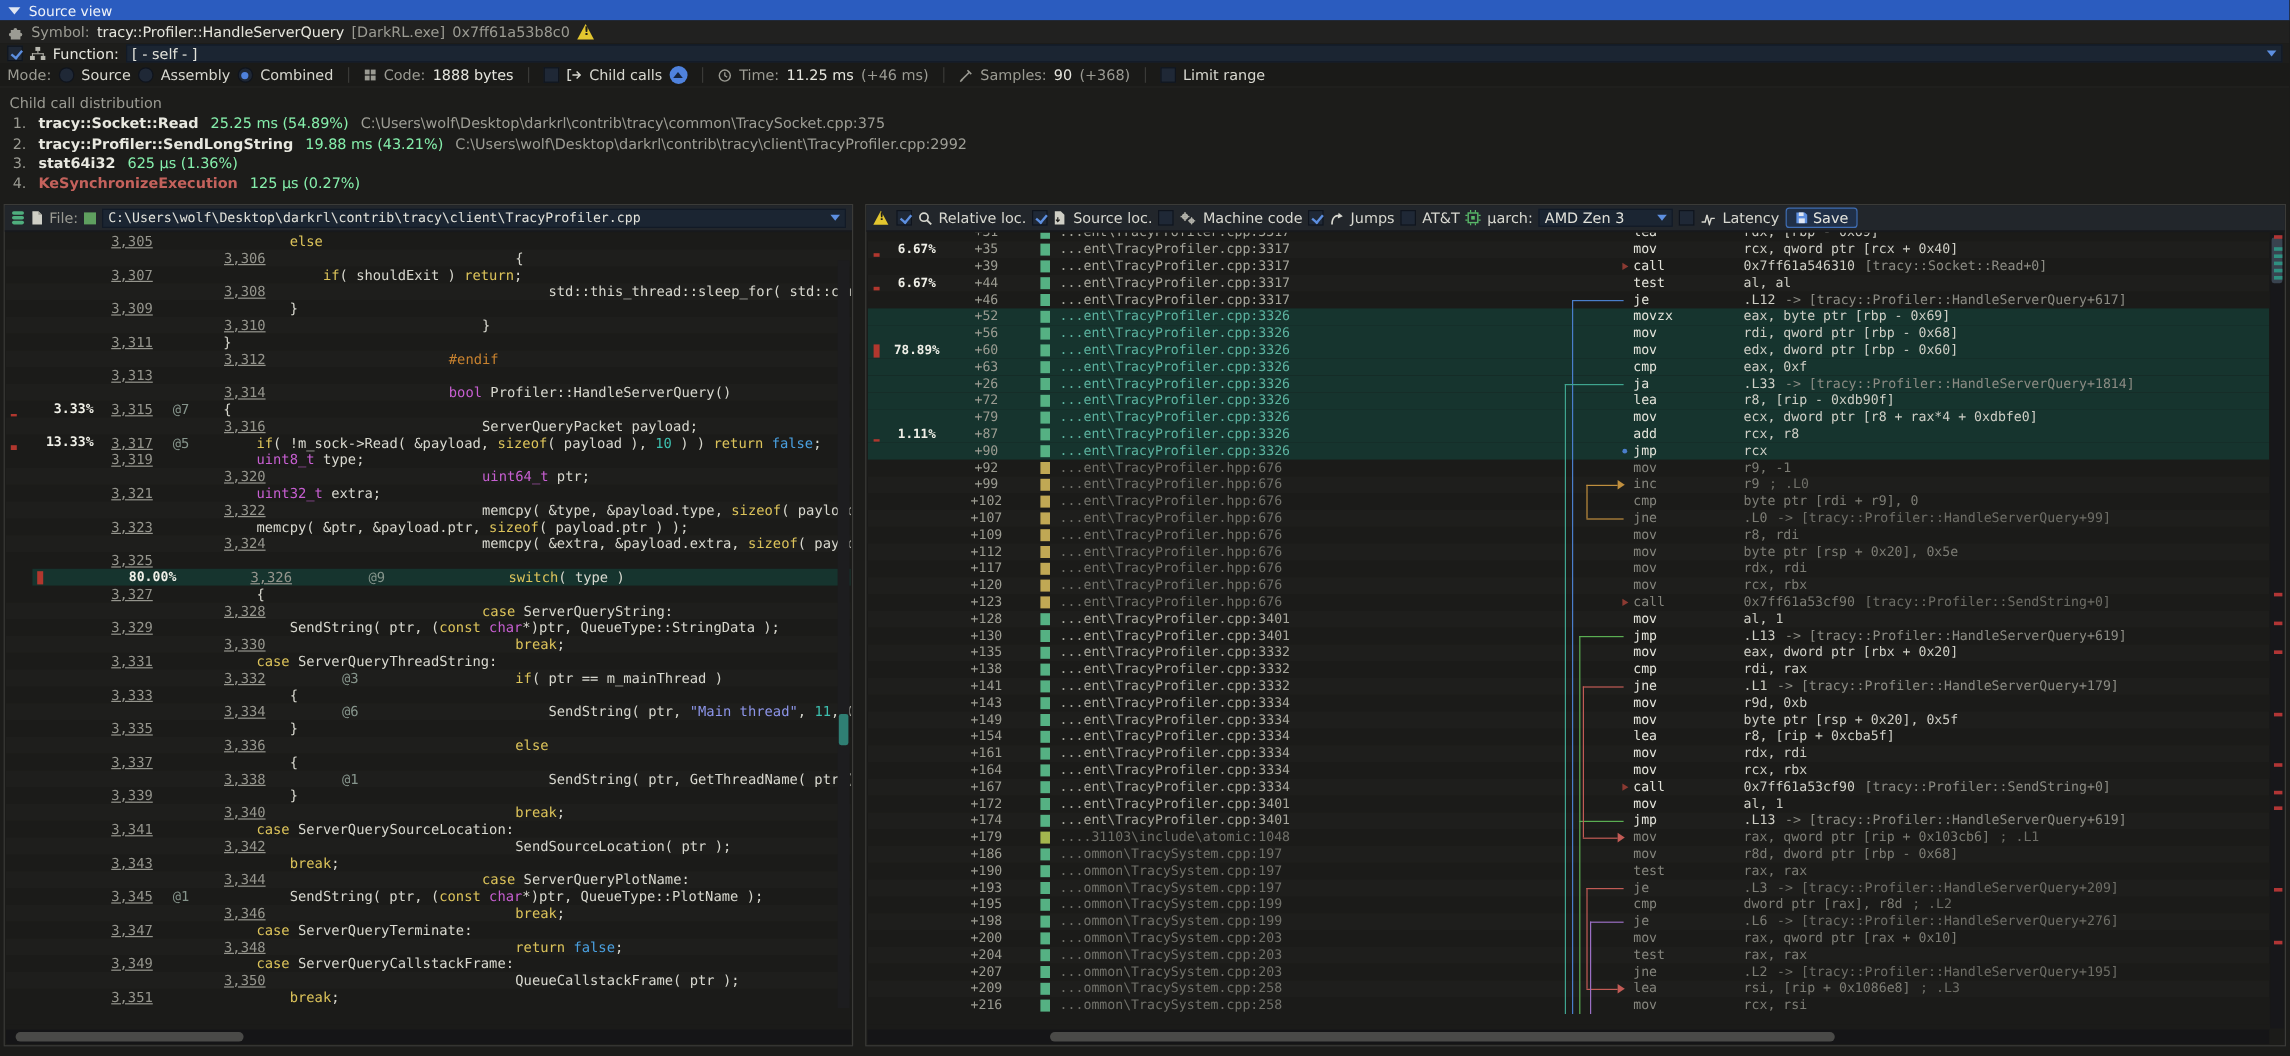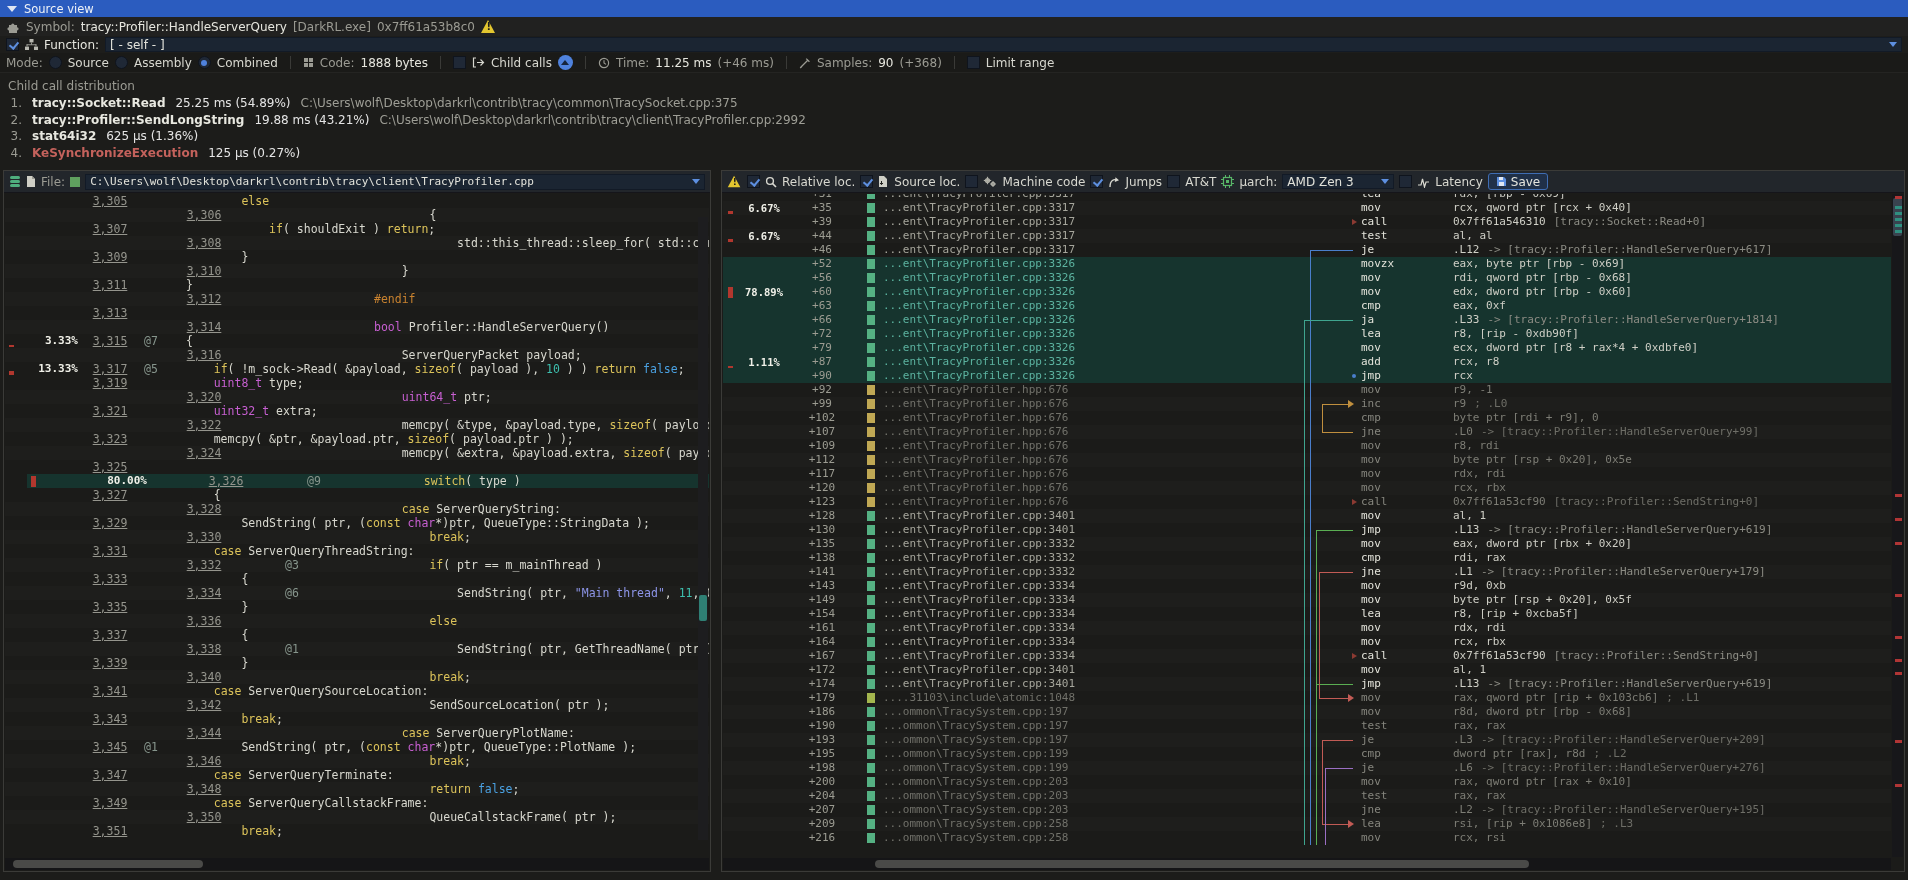--- a/index.html
+++ b/index.html
@@ -31,21 +31,21 @@
   .combo .arr { margin-left:auto; width:0; height:0; border-left:4px solid transparent; border-right:4px solid transparent; border-top:5px solid #5d8fe0; }
   .func-combo { flex:1; }
 
   
   .ccd { padding:5px 8px 0 8px; }
   .ccd-header { color:#9b9b93; line-height:17px; }
   .cc-row { display:flex; gap:10px; line-height:16.5px; }
   .cc-idx { color:#9b9b93; width:14px; text-align:right; }
   .cc-name { color:#e8e8e0; font-weight:600; }
   .cc-name.red { color:#c4625c; }
-  .cc-time { color:#e5e5e5; }
+  .cc-time { color:#86efac; }
   .cc-path { color:#9e9e96; }
 
   
   .panels { position:absolute; top:170px; left:3px; right:3px; bottom:8px; display:flex; gap:10px; }
   .panel { border:1px solid #3b3b38; background:#1b1b19; position:relative; }
   .panel.left { width:708px; flex:none; }
   .panel.right { flex:1; }
   .panel-bar { height:22px; background:#22262b; display:flex; align-items:center; gap:5px; padding:0 5px; border-bottom:1px solid #15151a; }
   .file-combo { flex:1; height:16px; }
   .greensq { width:10px; height:10px; background:#5fa05f; flex:none; }
@@ -388,21 +388,21 @@
         <div class="asm-body">
             <div class="asm-row"><span class="a-bar"></span><span class="a-pct"></span><span class="a-off">+31</span><span class="a-ic ic-g"><i></i></span><span class="a-loc">...ent\TracyProfiler.cpp:3317</span><span class="a-gut"></span><span class="a-m">lea</span><span class="a-o">rdx, [rbp - 0x69]</span></div>
             <div class="asm-row odd"><span class="a-bar"><i style="height: 3px;"></i></span><span class="a-pct">6.67%</span><span class="a-off">+35</span><span class="a-ic ic-g"><i></i></span><span class="a-loc">...ent\TracyProfiler.cpp:3317</span><span class="a-gut"></span><span class="a-m">mov</span><span class="a-o">rcx, qword ptr [rcx + 0x40]</span></div>
             <div class="asm-row"><span class="a-bar"></span><span class="a-pct"></span><span class="a-off">+39</span><span class="a-ic ic-g"><i></i></span><span class="a-loc">...ent\TracyProfiler.cpp:3317</span><span class="a-gut"></span><span class="a-m">call<span class="mark-call"></span></span><span class="a-o">0x7ff61a546310</span><span class="a-n">[tracy::Socket::Read+0]</span></div>
             <div class="asm-row odd"><span class="a-bar"><i style="height: 3px;"></i></span><span class="a-pct">6.67%</span><span class="a-off">+44</span><span class="a-ic ic-g"><i></i></span><span class="a-loc">...ent\TracyProfiler.cpp:3317</span><span class="a-gut"></span><span class="a-m">test</span><span class="a-o">al, al</span></div>
             <div class="asm-row"><span class="a-bar"></span><span class="a-pct"></span><span class="a-off">+46</span><span class="a-ic ic-g"><i></i></span><span class="a-loc">...ent\TracyProfiler.cpp:3317</span><span class="a-gut"></span><span class="a-m">je</span><span class="a-o">.L12</span><span class="a-n">-&gt; [tracy::Profiler::HandleServerQuery+617]</span></div>
             <div class="asm-row hl odd"><span class="a-bar"></span><span class="a-pct"></span><span class="a-off">+52</span><span class="a-ic ic-g"><i></i></span><span class="a-loc">...ent\TracyProfiler.cpp:3326</span><span class="a-gut"></span><span class="a-m">movzx</span><span class="a-o">eax, byte ptr [rbp - 0x69]</span></div>
             <div class="asm-row hl"><span class="a-bar"></span><span class="a-pct"></span><span class="a-off">+56</span><span class="a-ic ic-g"><i></i></span><span class="a-loc">...ent\TracyProfiler.cpp:3326</span><span class="a-gut"></span><span class="a-m">mov</span><span class="a-o">rdi, qword ptr [rbp - 0x68]</span></div>
             <div class="asm-row hl odd"><span class="a-bar"><i style="height: 11px;"></i></span><span class="a-pct">78.89%</span><span class="a-off">+60</span><span class="a-ic ic-g"><i></i></span><span class="a-loc">...ent\TracyProfiler.cpp:3326</span><span class="a-gut"></span><span class="a-m">mov</span><span class="a-o">edx, dword ptr [rbp - 0x60]</span></div>
             <div class="asm-row hl"><span class="a-bar"></span><span class="a-pct"></span><span class="a-off">+63</span><span class="a-ic ic-g"><i></i></span><span class="a-loc">...ent\TracyProfiler.cpp:3326</span><span class="a-gut"></span><span class="a-m">cmp</span><span class="a-o">eax, 0xf</span></div>
-            <div class="asm-row hl odd"><span class="a-bar"></span><span class="a-pct"></span><span class="a-off">+66</span><span class="a-ic ic-g"><i></i></span><span class="a-loc">...ent\TracyProfiler.cpp:3326</span><span class="a-gut"></span><span class="a-m">ja</span><span class="a-o">.L33</span><span class="a-n">-&gt; [tracy::Profiler::HandleServerQuery+1814]</span></div>
+            <div class="asm-row hl odd"><span class="a-bar"></span><span class="a-pct"></span><span class="a-off">+26</span><span class="a-ic ic-g"><i></i></span><span class="a-loc">...ent\TracyProfiler.cpp:3326</span><span class="a-gut"></span><span class="a-m">ja</span><span class="a-o">.L33</span><span class="a-n">-&gt; [tracy::Profiler::HandleServerQuery+1814]</span></div>
             <div class="asm-row hl"><span class="a-bar"></span><span class="a-pct"></span><span class="a-off">+72</span><span class="a-ic ic-g"><i></i></span><span class="a-loc">...ent\TracyProfiler.cpp:3326</span><span class="a-gut"></span><span class="a-m">lea</span><span class="a-o">r8, [rip - 0xdb90f]</span></div>
             <div class="asm-row hl odd"><span class="a-bar"></span><span class="a-pct"></span><span class="a-off">+79</span><span class="a-ic ic-g"><i></i></span><span class="a-loc">...ent\TracyProfiler.cpp:3326</span><span class="a-gut"></span><span class="a-m">mov</span><span class="a-o">ecx, dword ptr [r8 + rax*4 + 0xdbfe0]</span></div>
             <div class="asm-row hl"><span class="a-bar"><i style="height: 2px;"></i></span><span class="a-pct">1.11%</span><span class="a-off">+87</span><span class="a-ic ic-g"><i></i></span><span class="a-loc">...ent\TracyProfiler.cpp:3326</span><span class="a-gut"></span><span class="a-m">add</span><span class="a-o">rcx, r8</span></div>
             <div class="asm-row hl odd"><span class="a-bar"></span><span class="a-pct"></span><span class="a-off">+90</span><span class="a-ic ic-g"><i></i></span><span class="a-loc">...ent\TracyProfiler.cpp:3326</span><span class="a-gut"></span><span class="a-m">jmp<span class="mark-jdot"></span></span><span class="a-o">rcx</span></div>
             <div class="asm-row dim"><span class="a-bar"></span><span class="a-pct"></span><span class="a-off">+92</span><span class="a-ic ic-y"><i></i></span><span class="a-loc">...ent\TracyProfiler.hpp:676</span><span class="a-gut"></span><span class="a-m">mov</span><span class="a-o">r9, -1</span></div>
             <div class="asm-row dim odd"><span class="a-bar"></span><span class="a-pct"></span><span class="a-off">+99</span><span class="a-ic ic-y"><i></i></span><span class="a-loc">...ent\TracyProfiler.hpp:676</span><span class="a-gut"></span><span class="a-m">inc</span><span class="a-o">r9</span><span class="a-n">; .L0</span></div>
             <div class="asm-row dim"><span class="a-bar"></span><span class="a-pct"></span><span class="a-off">+102</span><span class="a-ic ic-y"><i></i></span><span class="a-loc">...ent\TracyProfiler.hpp:676</span><span class="a-gut"></span><span class="a-m">cmp</span><span class="a-o">byte ptr [rdi + r9], 0</span></div>
             <div class="asm-row dim odd"><span class="a-bar"></span><span class="a-pct"></span><span class="a-off">+107</span><span class="a-ic ic-y"><i></i></span><span class="a-loc">...ent\TracyProfiler.hpp:676</span><span class="a-gut"></span><span class="a-m">jne</span><span class="a-o">.L0</span><span class="a-n">-&gt; [tracy::Profiler::HandleServerQuery+99]</span></div>
             <div class="asm-row dim"><span class="a-bar"></span><span class="a-pct"></span><span class="a-off">+109</span><span class="a-ic ic-y"><i></i></span><span class="a-loc">...ent\TracyProfiler.hpp:676</span><span class="a-gut"></span><span class="a-m">mov</span><span class="a-o">r8, rdi</span></div>
             <div class="asm-row dim odd"><span class="a-bar"></span><span class="a-pct"></span><span class="a-off">+112</span><span class="a-ic ic-y"><i></i></span><span class="a-loc">...ent\TracyProfiler.hpp:676</span><span class="a-gut"></span><span class="a-m">mov</span><span class="a-o">byte ptr [rsp + 0x20], 0x5e</span></div>

